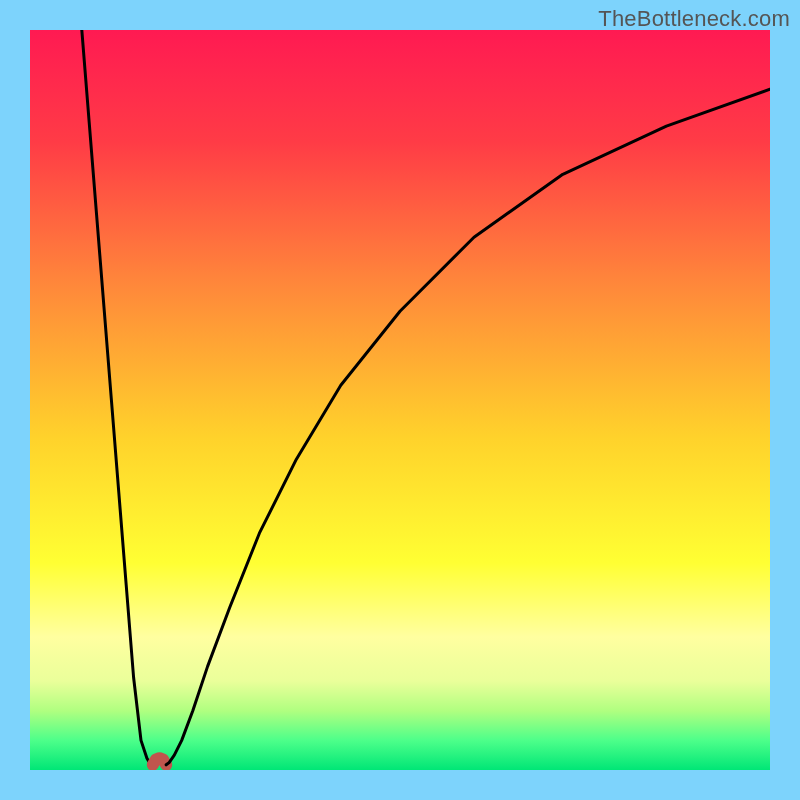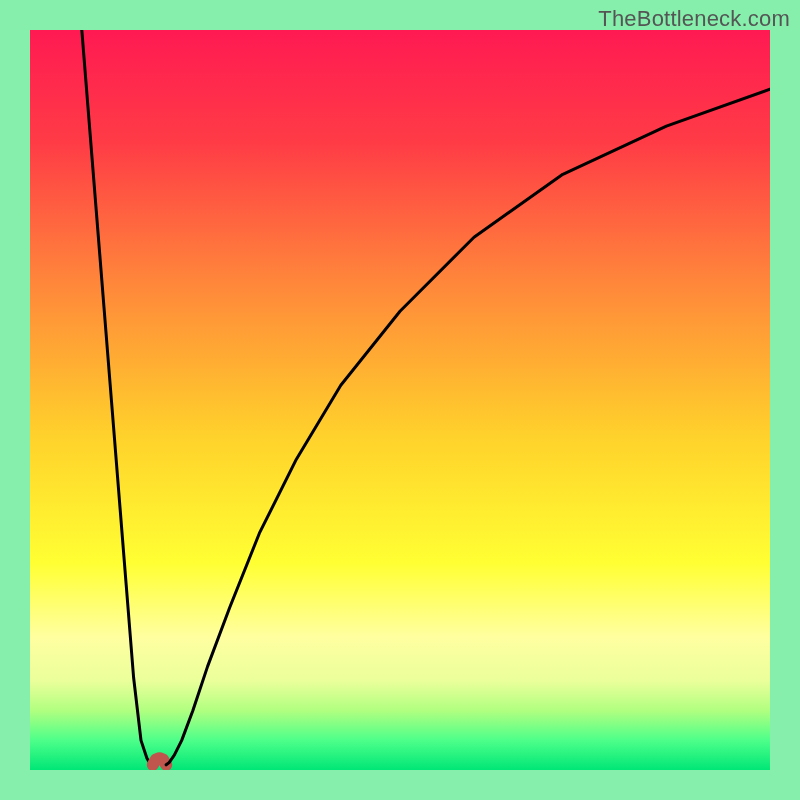--- a/index.html
+++ b/index.html
@@ -8,21 +8,21 @@
     width: 800px;
     height: 800px;
     background: #000;
     overflow: hidden;
     font-family: Arial, Helvetica, sans-serif;
   }
   .frame {
     position: absolute;
     left: 0; top: 0;
     width: 800px; height: 800px;
-    background: #86efac;
+    background: #7dd3fc;
   }
   .plot-area {
     position: absolute;
     left: 30px;
     top: 30px;
     width: 740px;
     height: 740px;
     overflow: hidden;
   }
   .watermark {

